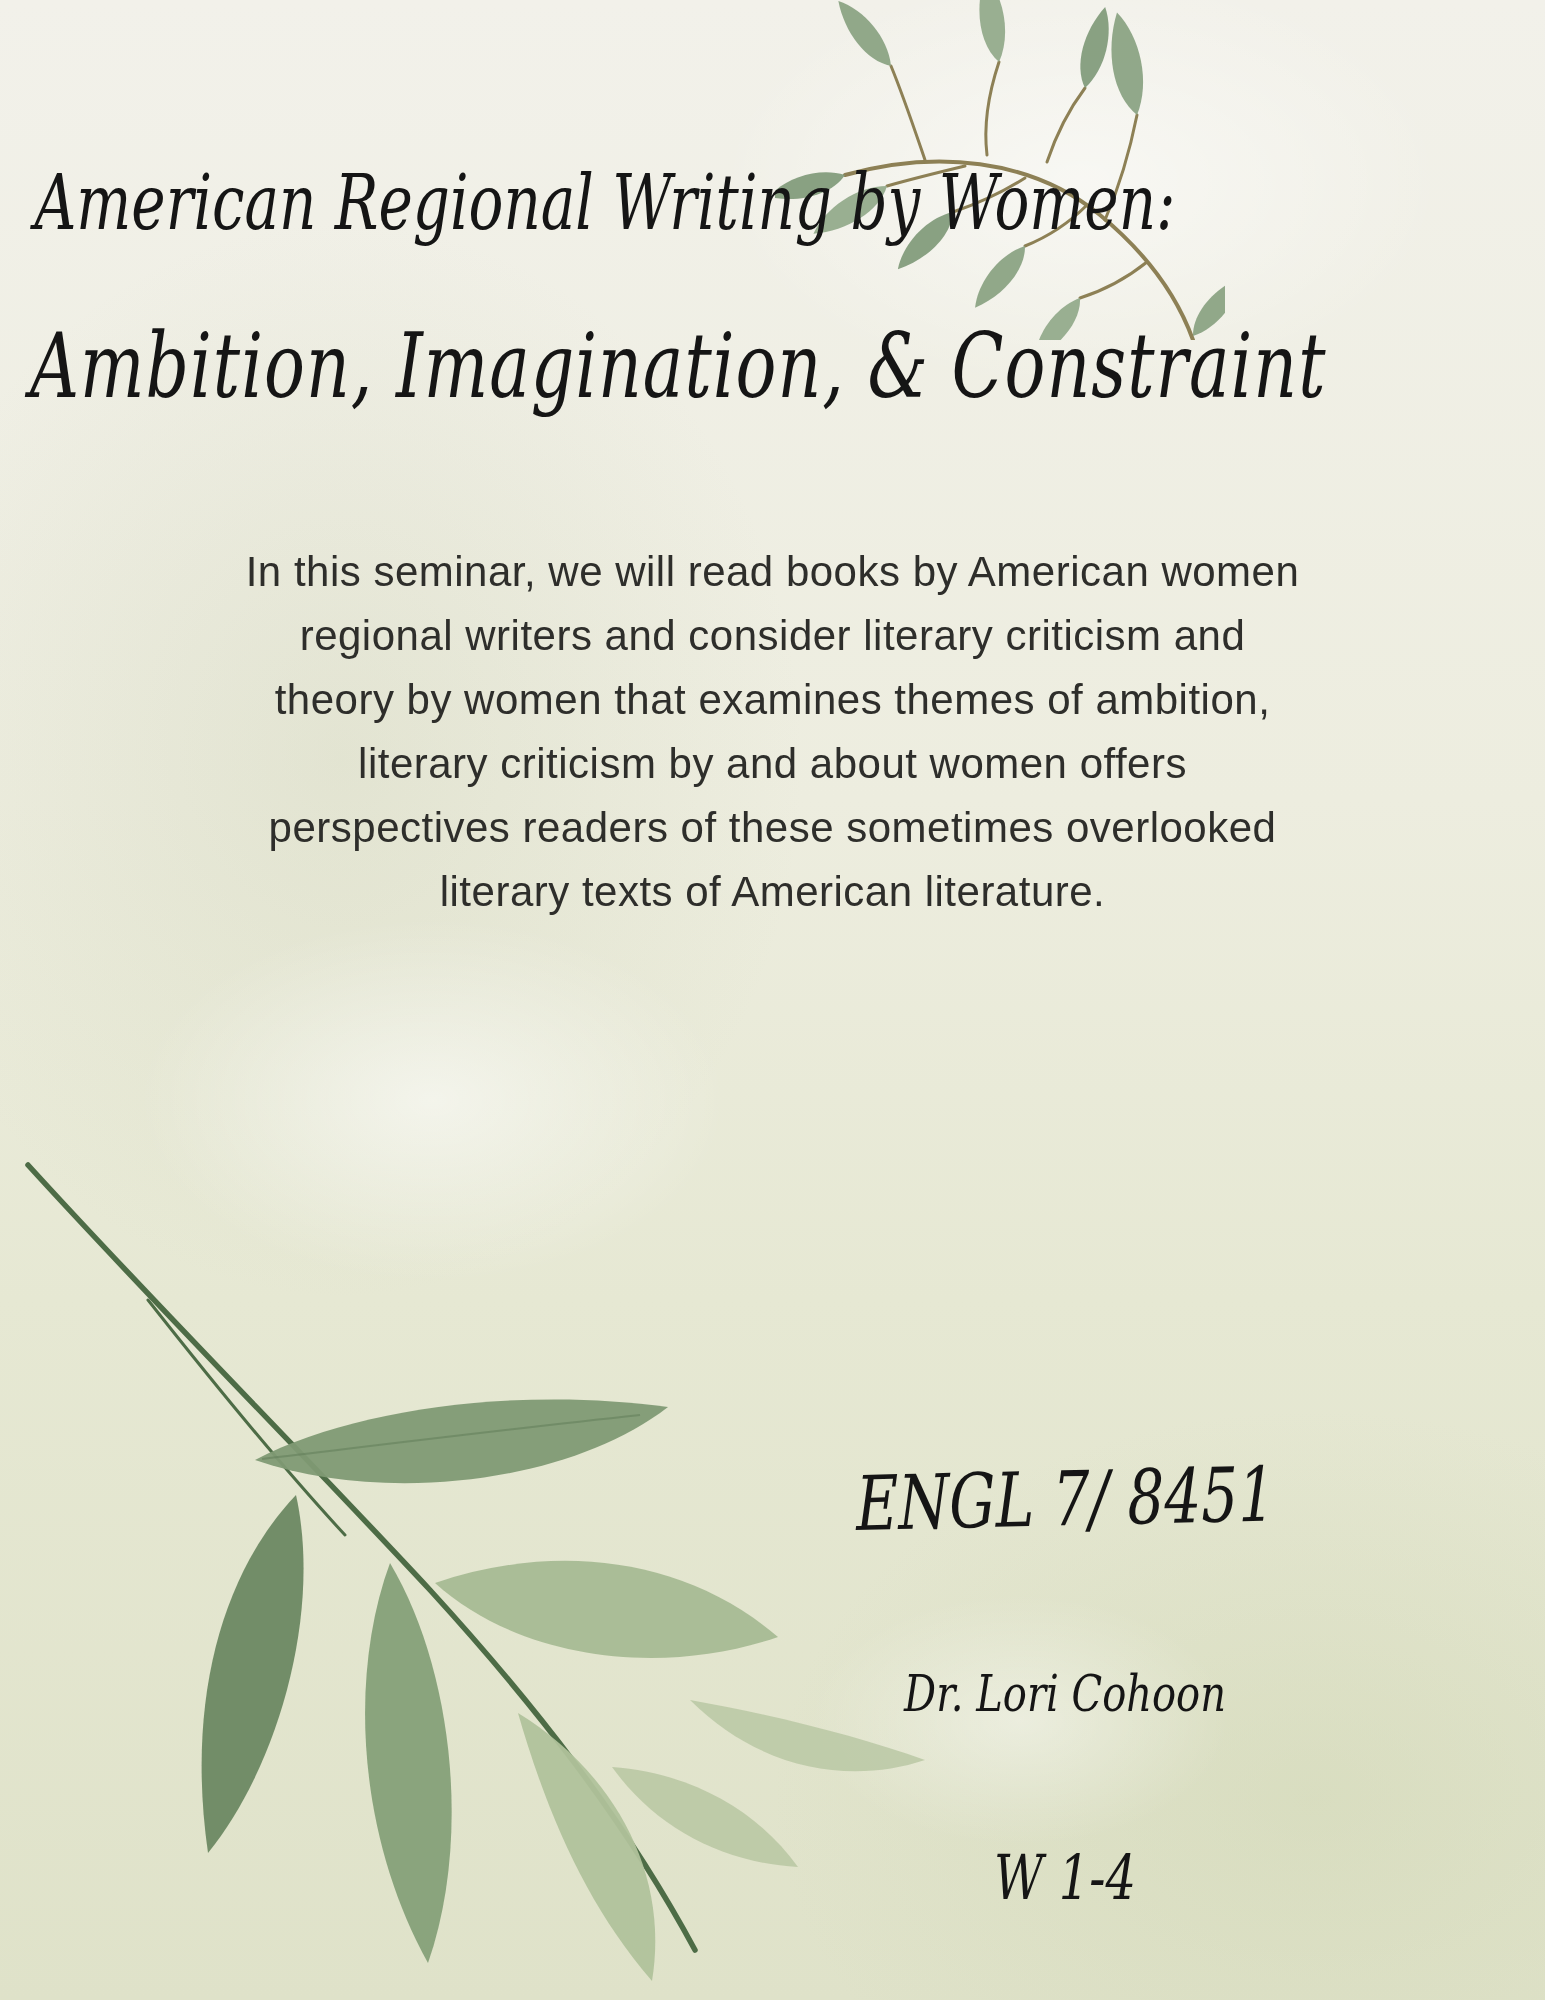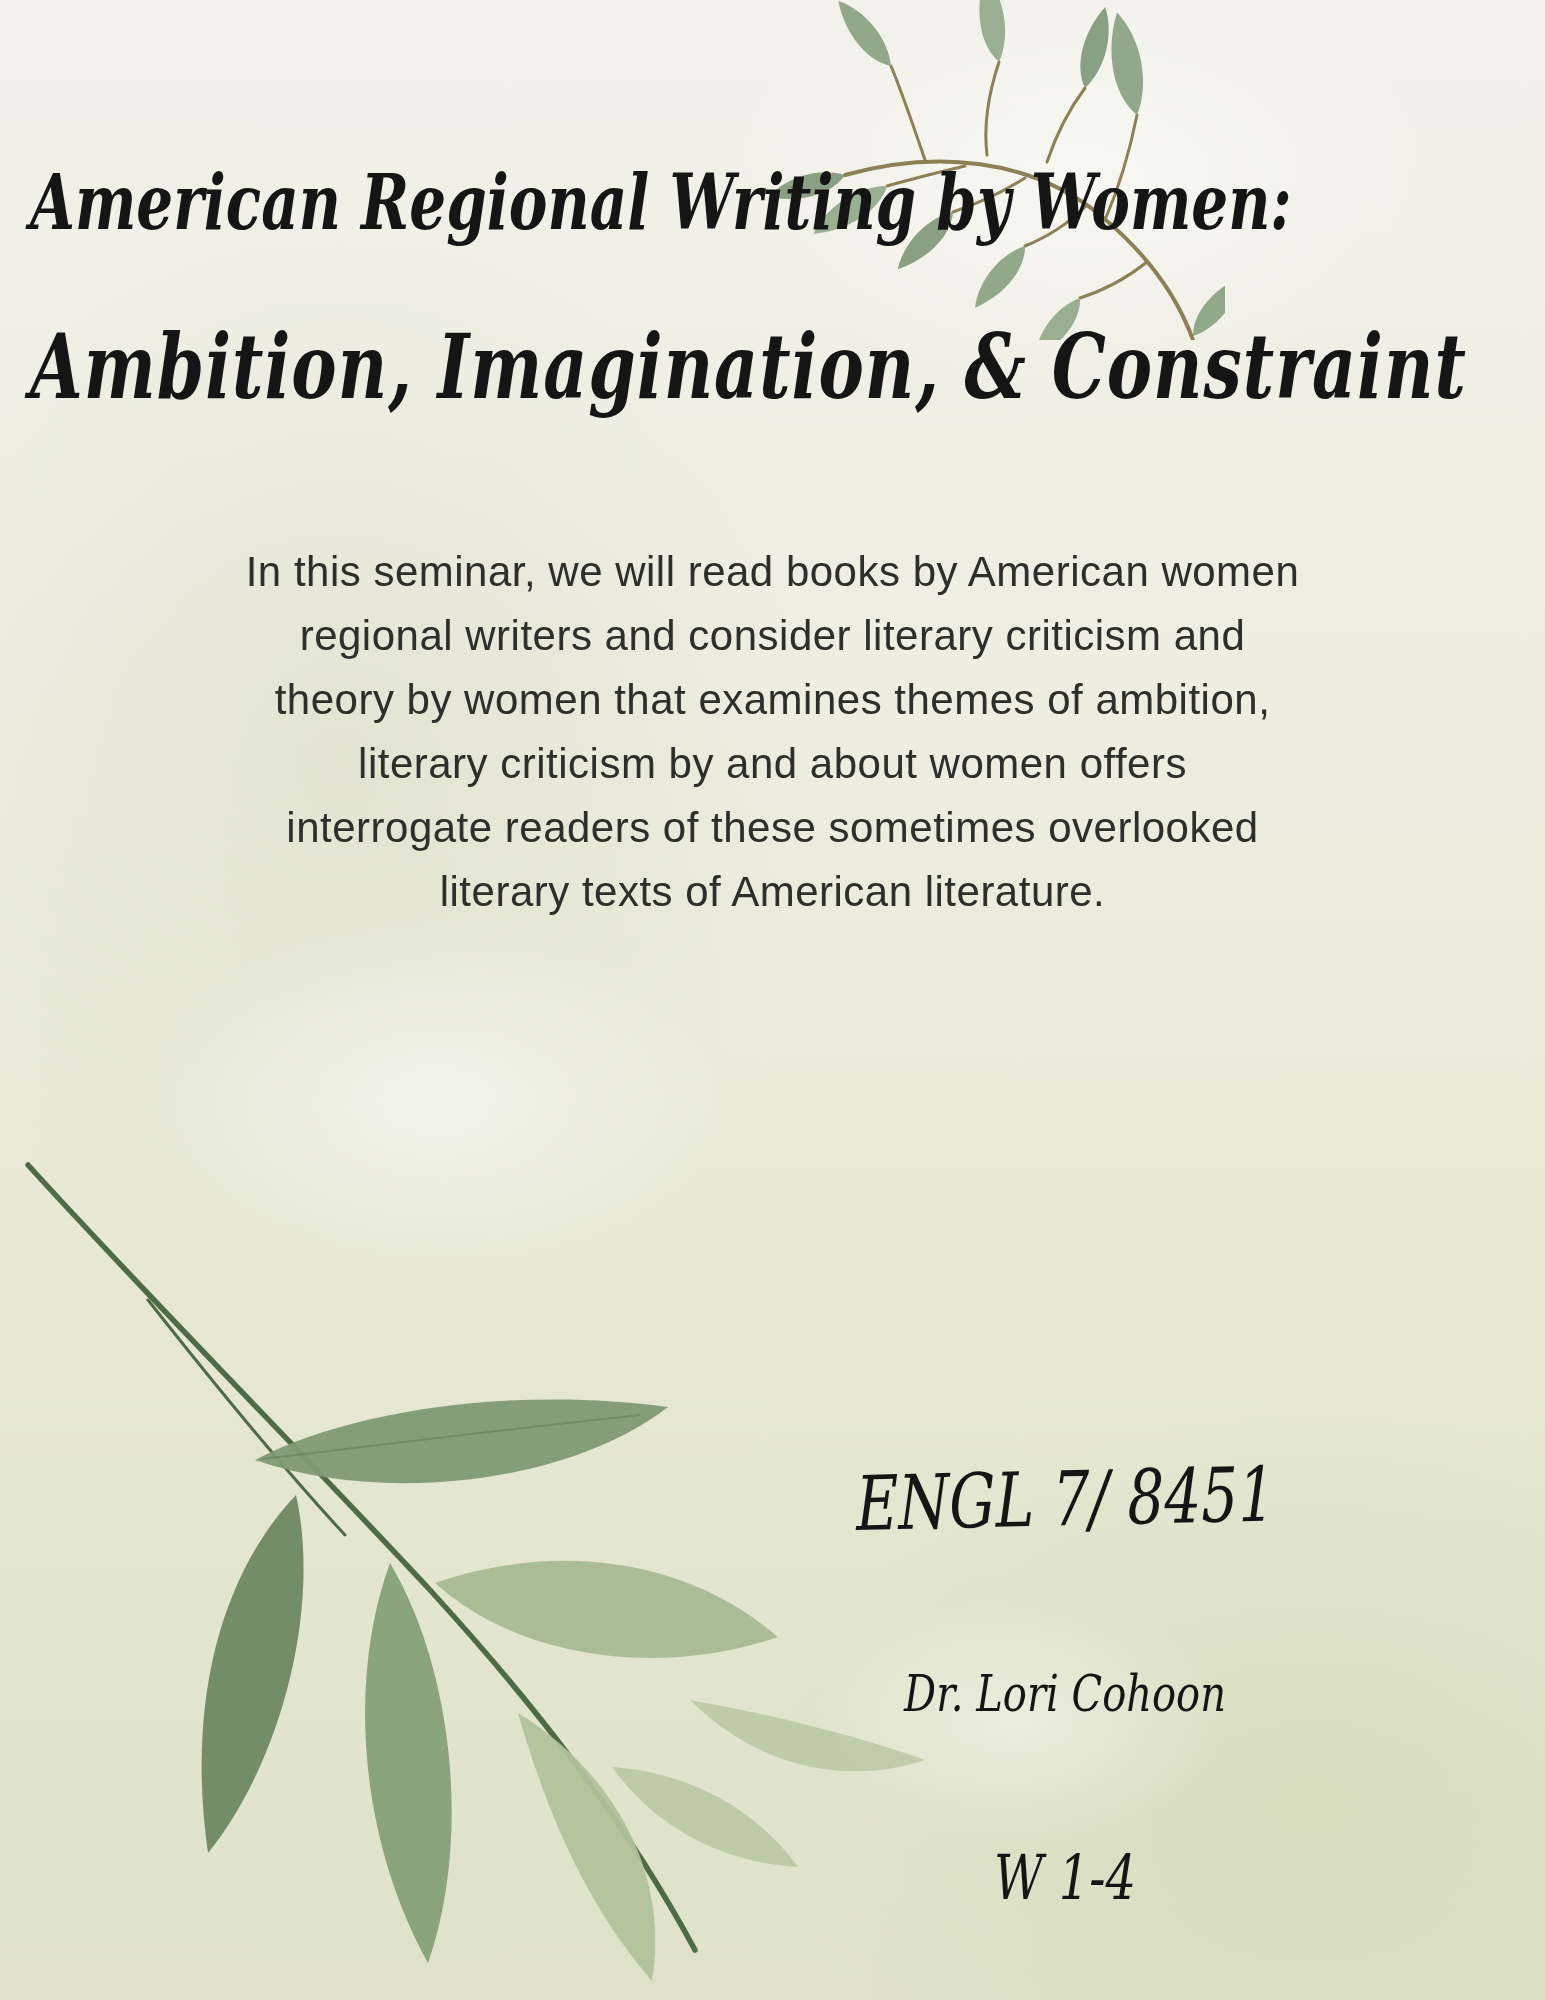--- a/index.html
+++ b/index.html
@@ -24,21 +24,21 @@
     color: #151515;
   }
 
   .title-block {
     position: absolute;
     top: 158px;
     left: 30px;
     width: 1150px;
     text-align: center;
     margin: 0;
-    font-weight: bold;
+    font-weight: normal;
   }
   .title-line1 {
     display: block;
     font-size: 58px;
     letter-spacing: 0px;
     transform: scaleY(1.32);
     transform-origin: center top;
     white-space: nowrap;
   }
   .title-line2 {
@@ -164,21 +164,21 @@
   <h1 class="title-block">
     <span class="title-line1 script">American Regional Writing by Women:</span>
     <span class="title-line2 script">Ambition, Imagination, &amp; Constraint</span>
   </h1>
 
   <div class="description">
     <div class="desc-line">In this seminar, we will read books by American women</div>
     <div class="desc-line">regional writers and consider literary criticism and</div>
     <div class="desc-line">theory by women that examines themes of ambition,</div>
     <div class="desc-line">literary criticism by and about women offers</div>
-    <div class="desc-line">interrogate readers of these sometimes overlooked</div>
+    <div class="desc-line">perspectives readers of these sometimes overlooked</div>
     <div class="desc-line">literary texts of American literature.</div>
   </div>
 
   <div class="info-block">
     <div class="course-code script">ENGL 7/ 8451</div>
     <div class="instructor script">Dr. Lori Cohoon</div>
     <div class="schedule script">W 1-4</div>
   </div>
 
 </div>

